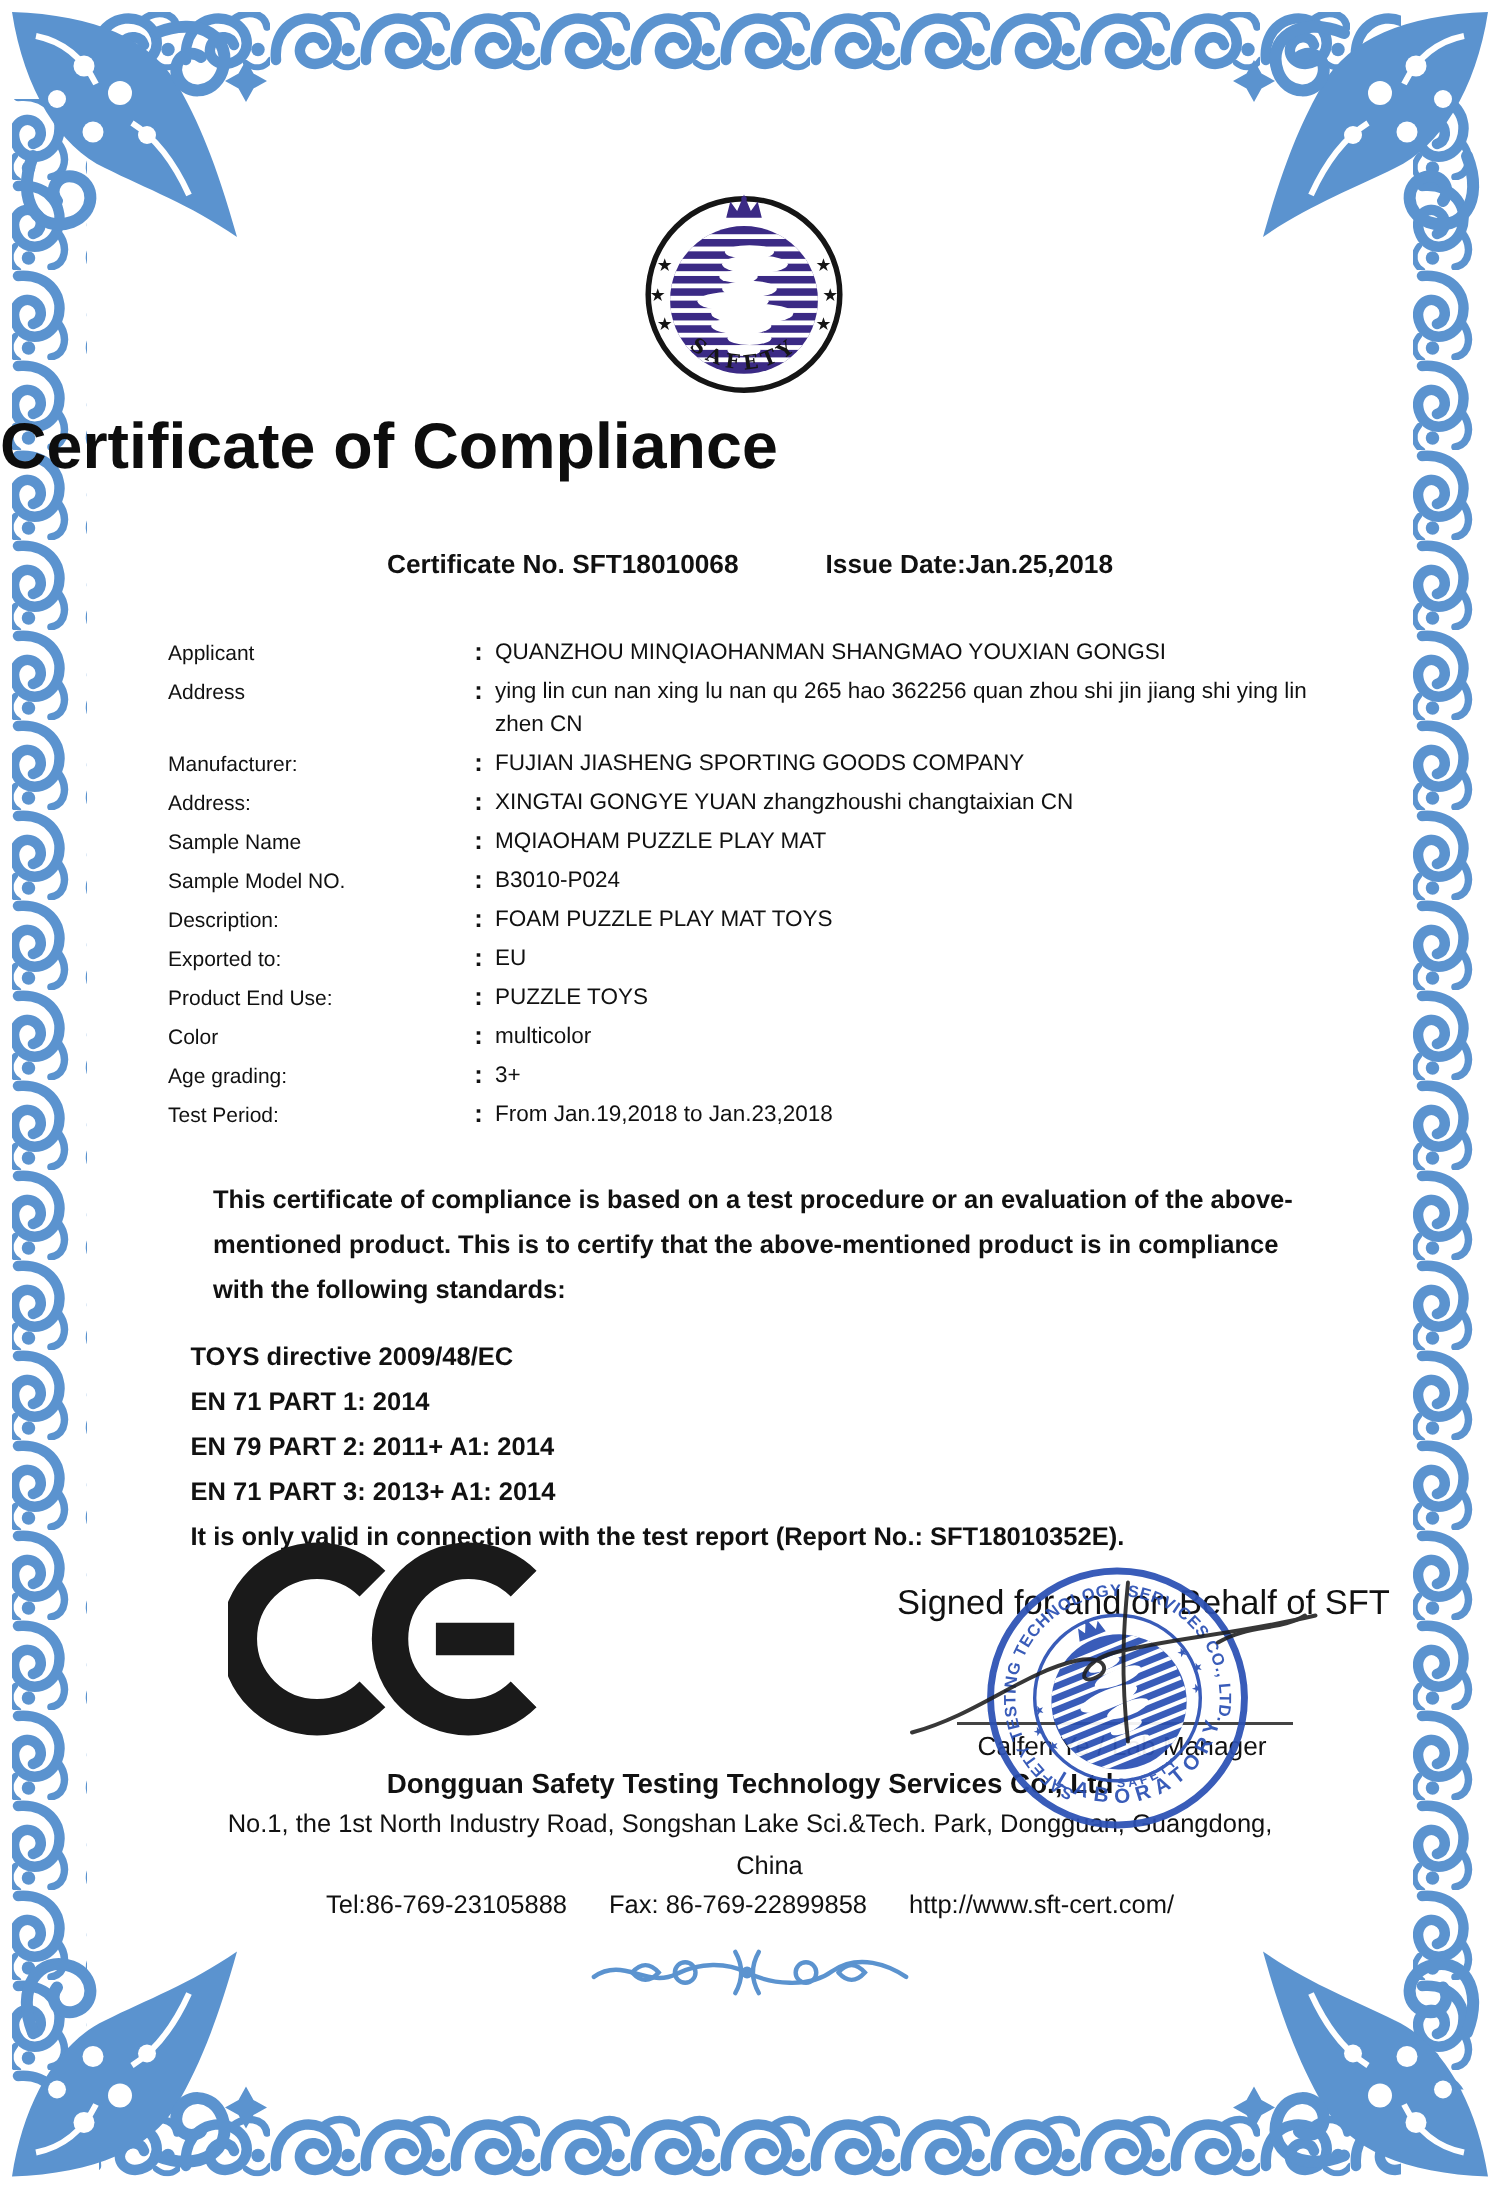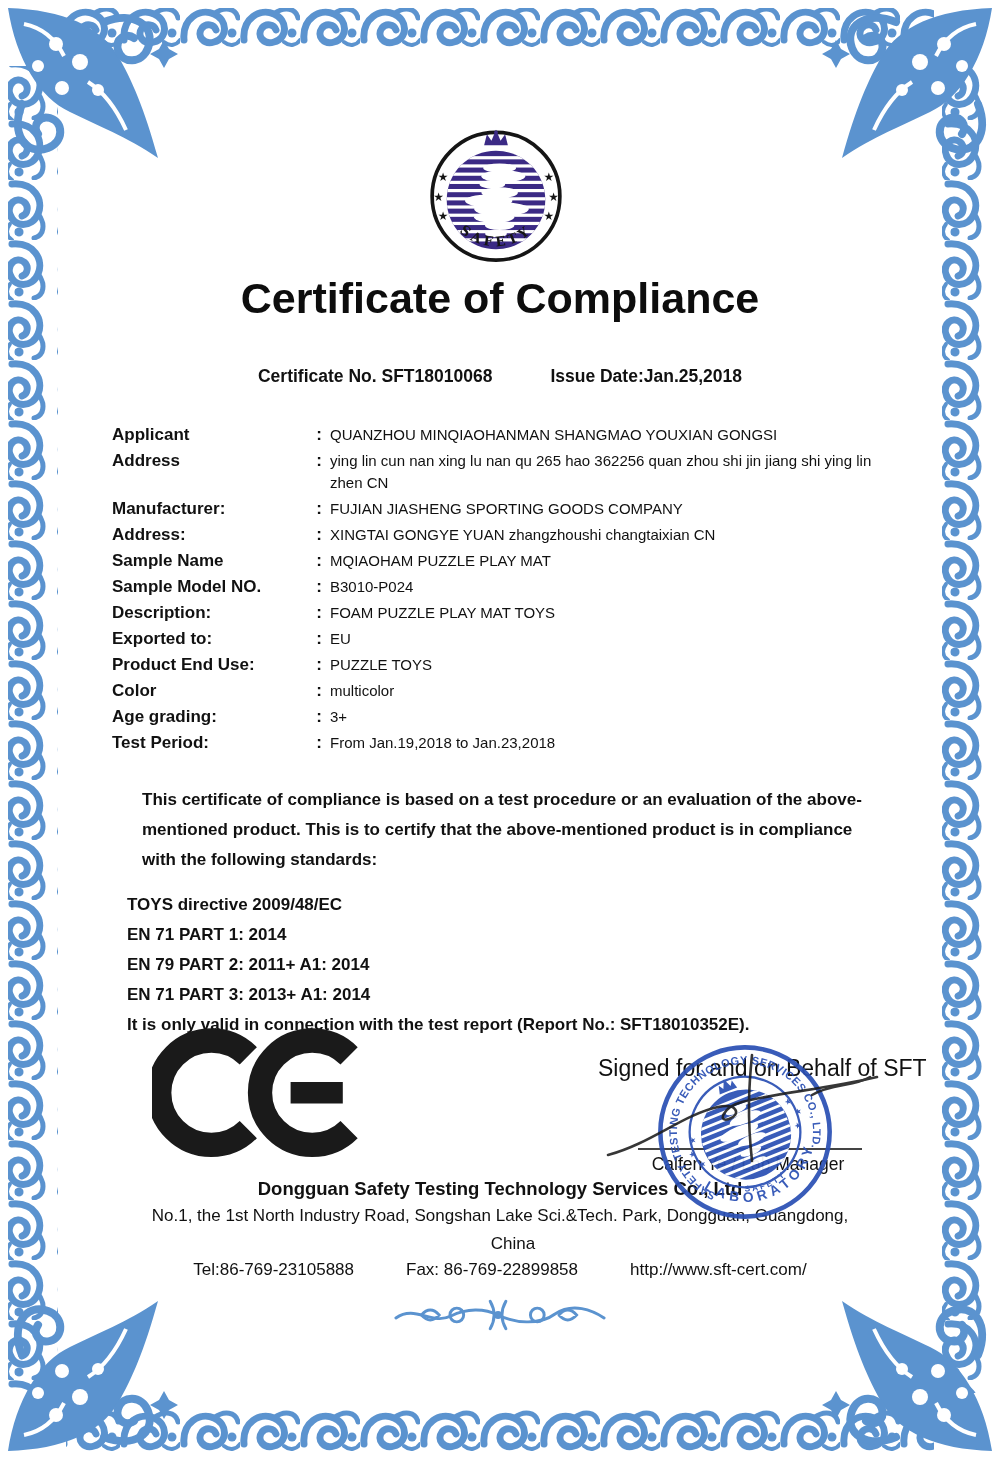--- a/index.html
+++ b/index.html
@@ -3,45 +3,45 @@
 <meta charset="utf-8">
 <style>
   html,body{margin:0;padding:0;background:#ffffff;}
   .page{
     position:relative;width:1000px;height:1459px;background:#ffffff;overflow:hidden;
     font-family:"Liberation Sans",sans-serif;color:#111;
   }
   .abs{position:absolute;}
   .border-svg{position:absolute;left:0;top:0;z-index:0;pointer-events:none;}
   .title{
-    left:0;right:0;top:274px;text-align:center;
+    left:0;right:0;top:274px;text-align:left;
     font-size:43px;font-weight:bold;letter-spacing:0px;color:#0d0d0d;z-index:2;
   }
   .certrow{
     left:0;right:0;top:366px;display:flex;justify-content:center;gap:58px;
     font-size:17.5px;font-weight:bold;z-index:2;
   }
   .fields{left:112px;top:424px;width:778px;z-index:2;}
   .frow{display:grid;grid-template-columns:196px 22px 1fr;margin-bottom:4px;line-height:22px;}
-  .flabel{font-weight:bold;font-size:17px;}
+  .flabel{font-weight:normal;font-size:14px;}
   .fcolon{font-weight:bold;font-size:17px;text-align:center;}
   .fvalue{font-size:15px;}
   .statement{left:127px;top:770px;width:758px;font-size:17px;font-weight:bold;z-index:2;}
   .statement p{margin:15px;line-height:30px;}
   .std-line{line-height:30px;}
   .signedfor{left:598px;top:1055px;font-size:23px;z-index:2;}
   .ce-svg{left:152px;top:1018px;z-index:2;}
   .stamp-svg{left:653px;top:1040px;z-index:4;opacity:0.93;}
   .scribble-svg{left:600px;top:1053px;z-index:6;}
   .sigline{left:638px;top:1148px;width:224px;border-top:2px solid #444;z-index:3;}
   .signer{left:622px;top:1154px;width:252px;text-align:center;font-size:17.5px;z-index:3;}
   .company{left:0;right:0;top:1178px;text-align:center;font-size:18.5px;font-weight:bold;z-index:2;}
   .addr1{left:0;right:0;top:1206px;text-align:center;font-size:17px;z-index:2;}
   .addr2{left:0;right:0;top:1234px;text-align:center;font-size:17px;z-index:2;margin-left:26px;}
-  .contacts{left:0;right:0;top:1260px;display:flex;justify-content:center;gap:52px;font-size:17px;z-index:2;}
+  .contacts{left:0;right:0;top:1260px;display:flex;justify-content:center;gap:28px;font-size:17px;z-index:2;}
   .flourish-svg{left:392px;top:1294px;z-index:2;}
 </style>
 </head>
 <body>
 
 <div class="page">
 
   <svg class="border-svg" width="1000" height="1459" viewBox="0 0 1000 1459">
     <defs>
       <g id="edgeMotif">

